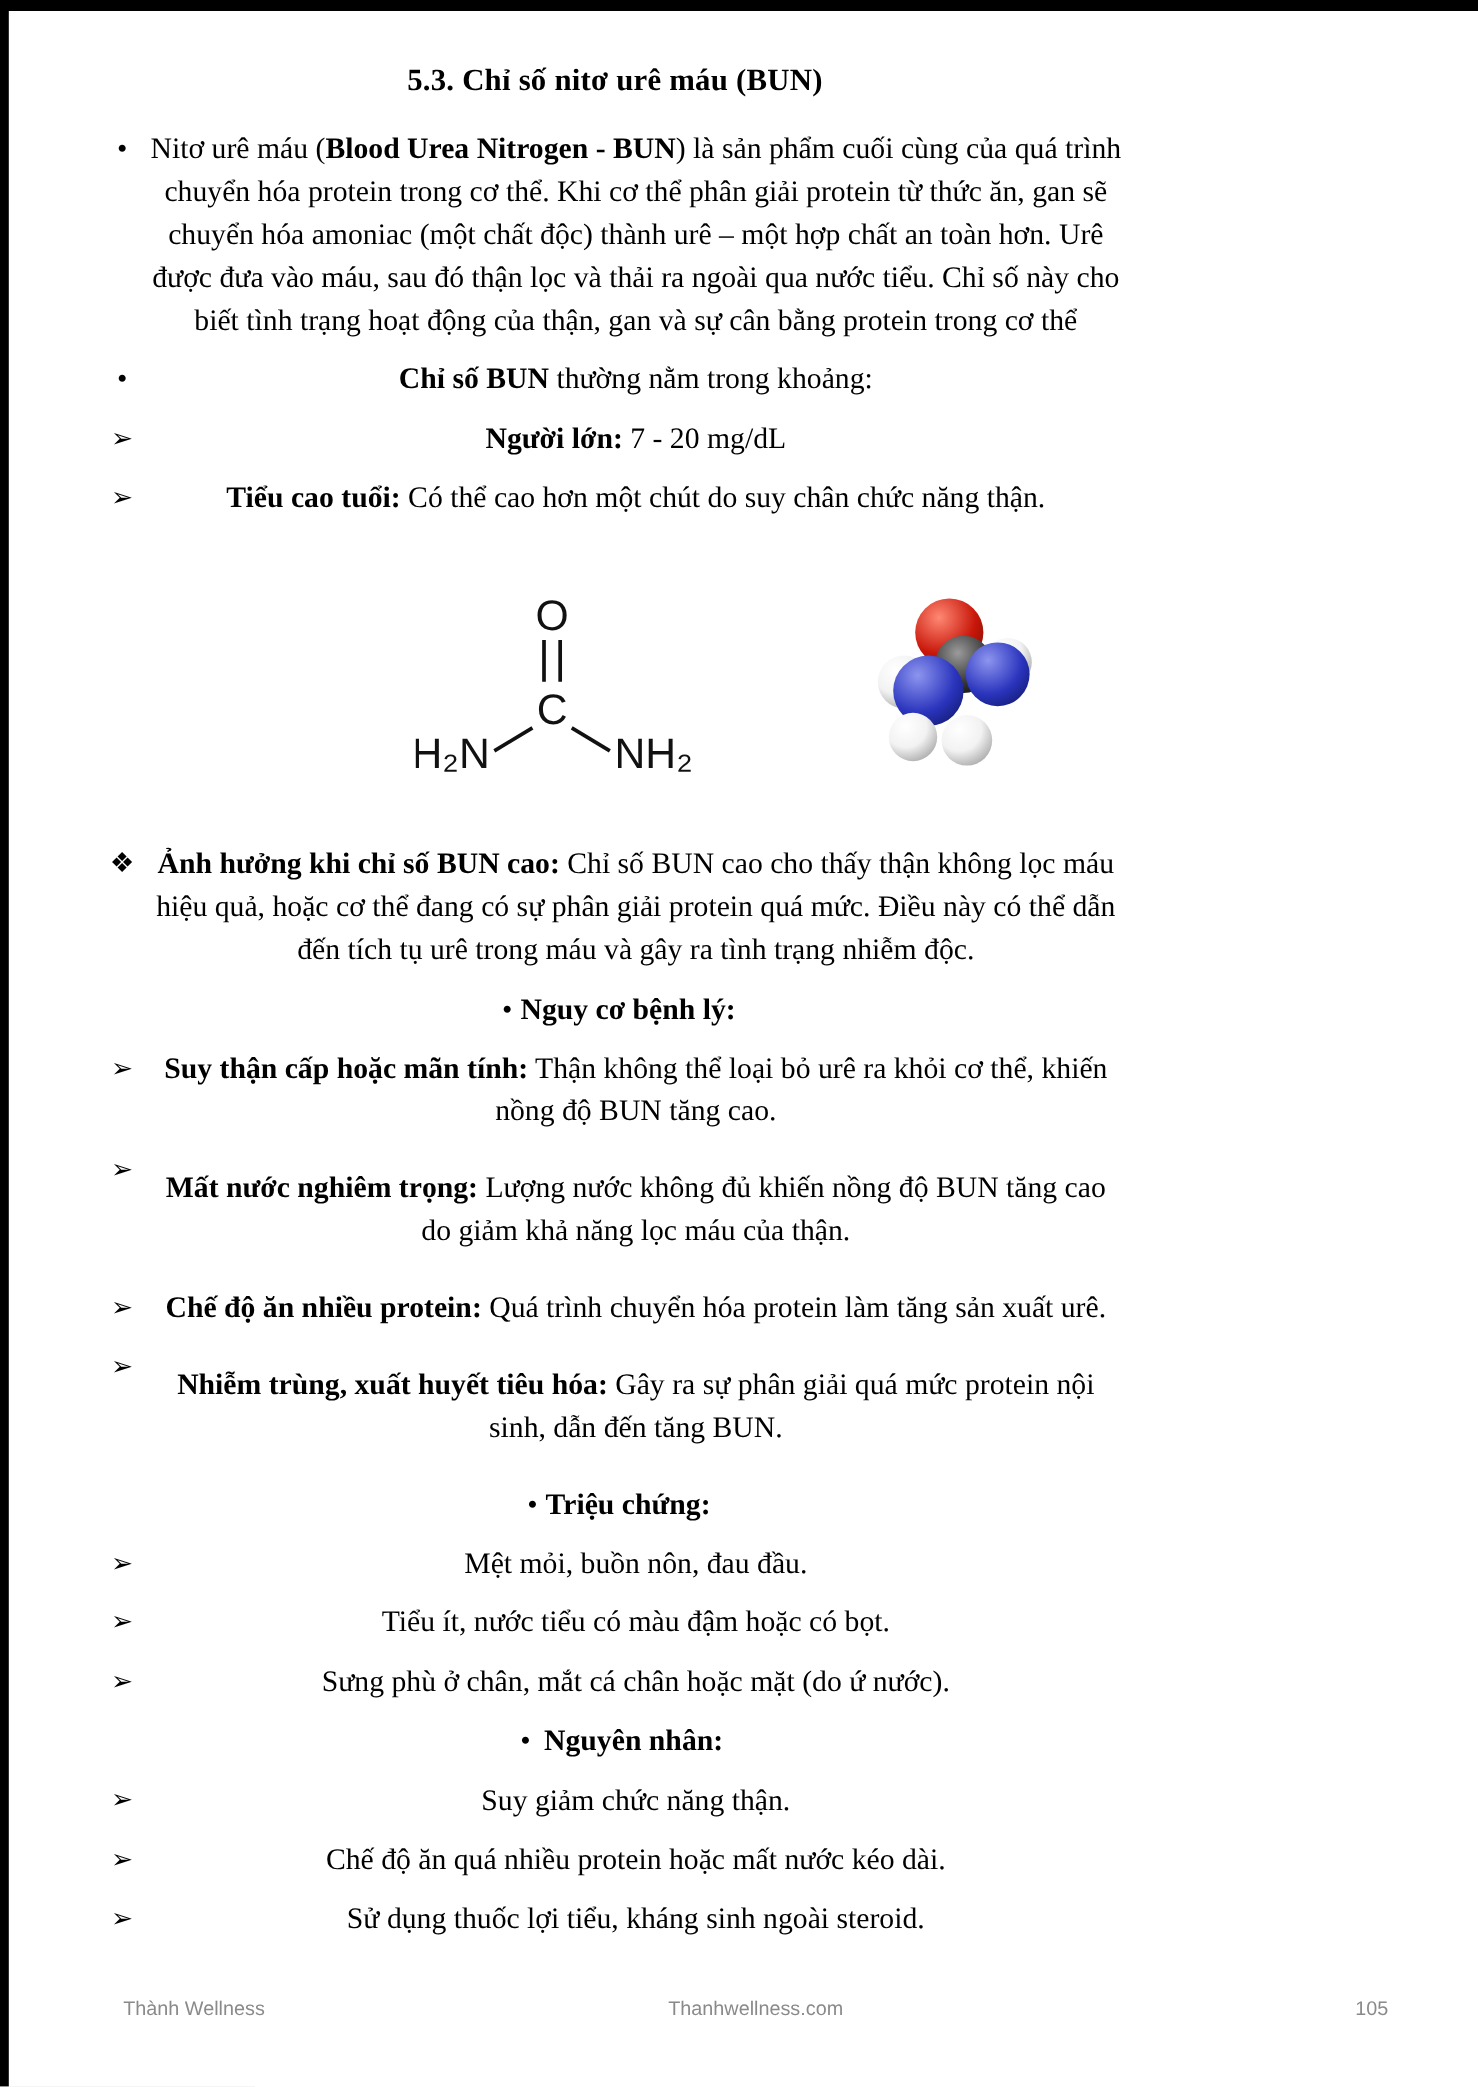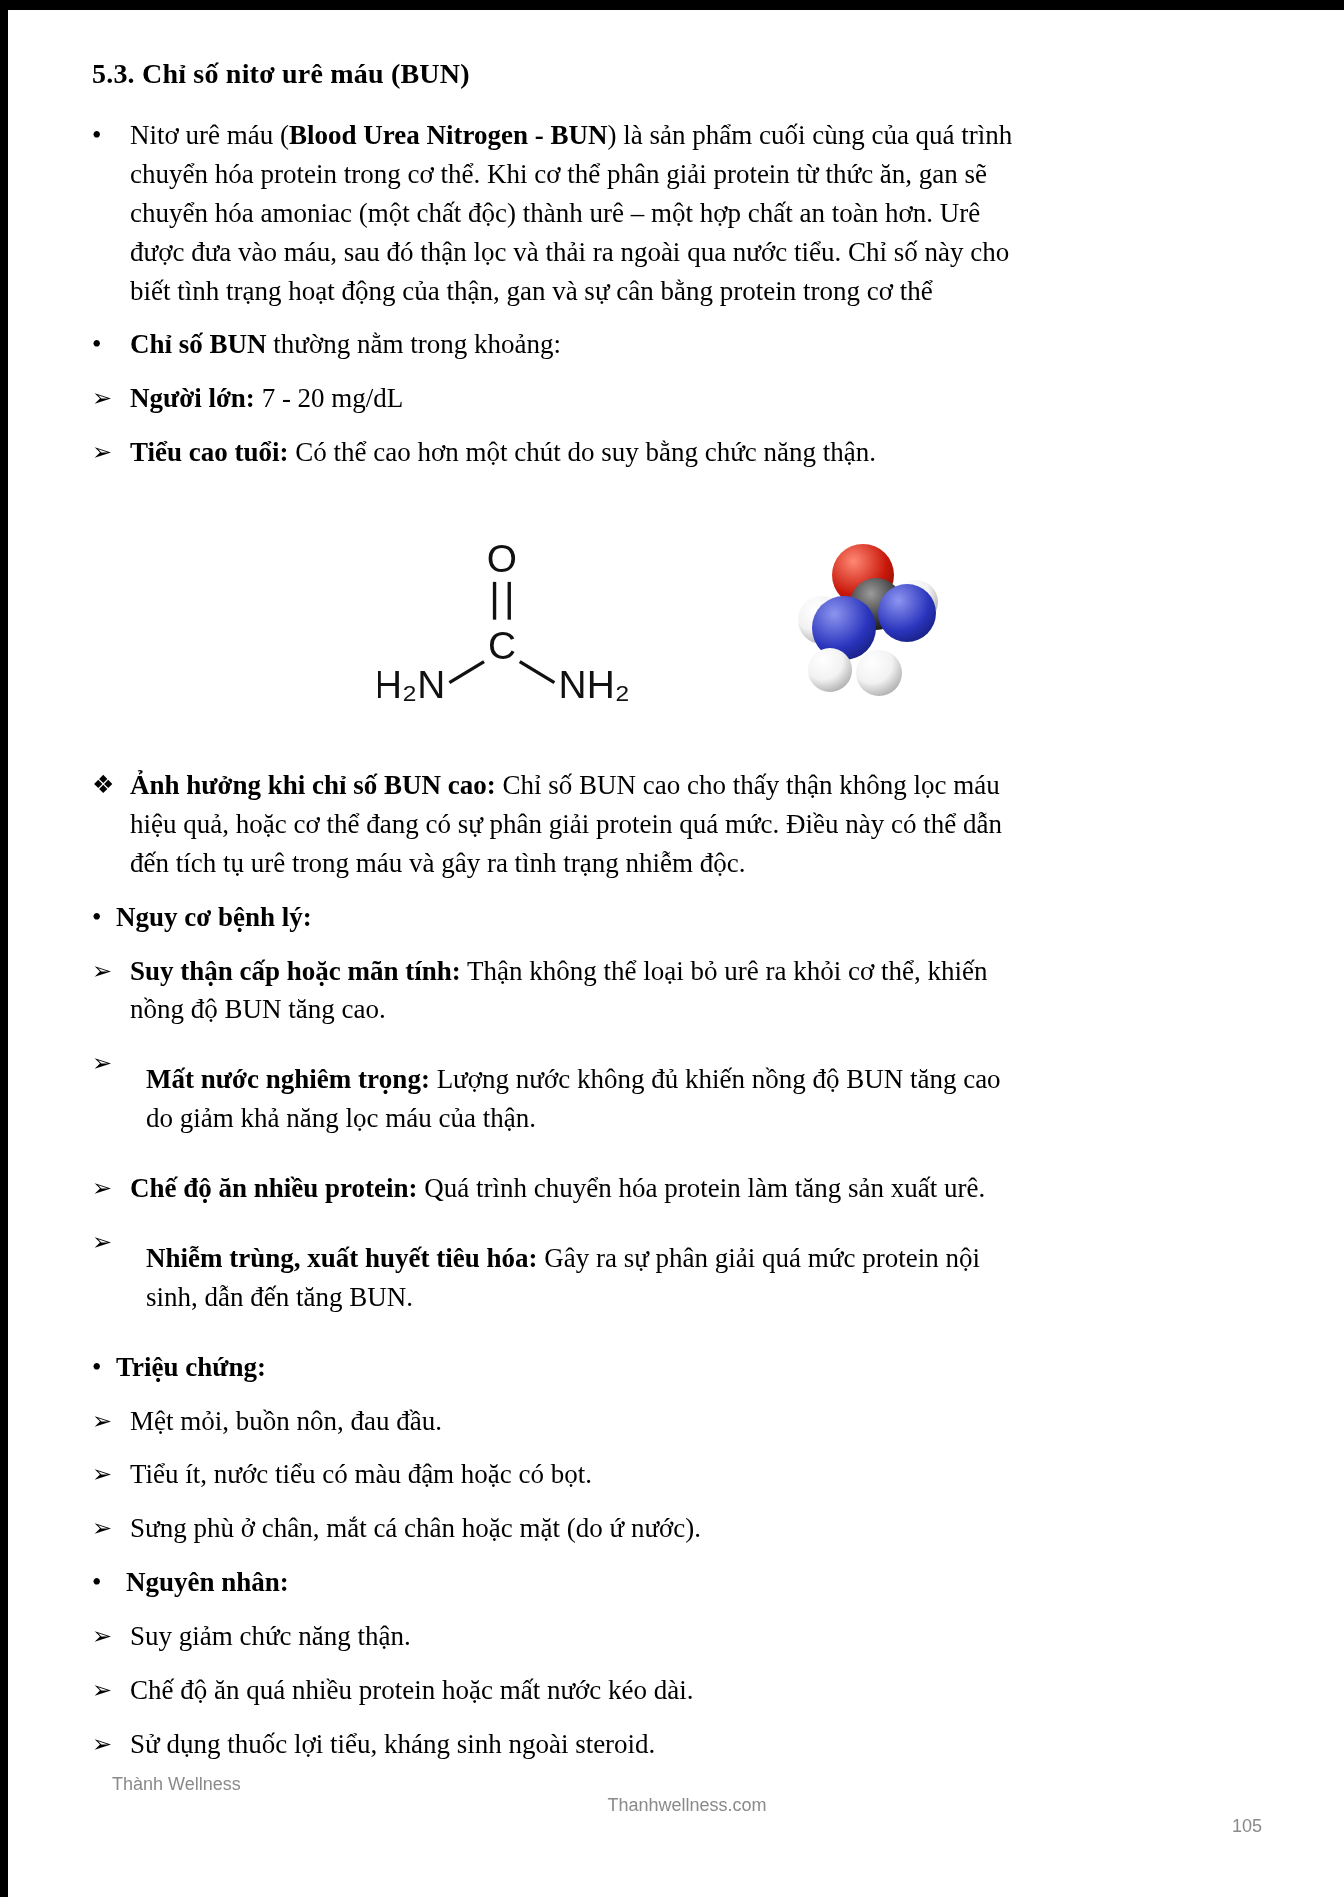--- a/index.html
+++ b/index.html
@@ -4,21 +4,21 @@
 <style>
   html,body { margin:0; padding:0; background:#e9e9e9; }
   .page {
     position:relative; width:1344px; height:1897px; margin:0 auto;
     background:#ffffff; overflow:hidden;
     font-family:"Liberation Serif", serif; color:#000;
   }
   .edge-top  { position:absolute; top:0; left:0; width:100%; height:10px; background:#000; }
   .edge-left { position:absolute; top:0; left:0; width:8px; height:100%; background:#000; }
 
-  .content { padding:58px 318px 0 92px; }
+  .content { padding:58px 318px 0 92px;text-align:center; }
 
   h1.heading {
     font-size:28px; font-weight:bold; margin:0 0 26px 0; letter-spacing:0.2px;
   }
   .body-text { font-size:27px; line-height:1.44; }
 
   .li { display:flex; margin:0 0 15px 0; }
   .li .marker { flex:0 0 38px; }
   .marker.dot     { font-size:27px; }
   .marker.arrow   { font-family:"DejaVu Sans", sans-serif; font-size:24px; line-height:1.6; }
@@ -44,21 +44,21 @@
   .sp { position:absolute; border-radius:50%; }
   .sp.h { background:radial-gradient(circle at 35% 28%, #ffffff 0%, var(--mol-hydrogen) 45%, #8f8f8f 96%); }
   .sp.o { background:radial-gradient(circle at 35% 28%, #ff8873 0%, var(--mol-oxygen) 55%, #6e0c02 96%); }
   .sp.n { background:radial-gradient(circle at 35% 28%, #8d95ef 0%, var(--mol-nitrogen) 55%, #0d1560 96%); }
   .sp.c { background:radial-gradient(circle at 40% 30%, #9b9b9b 0%, var(--mol-carbon) 55%, #050505 96%); }
 
   footer.page-footer {
     position:absolute; left:0; bottom:60px; width:100%;
     box-sizing:border-box; padding:0 82px 0 112px;
     display:flex; 
-    font-family:"Liberation Sans", sans-serif; font-size:18px; color:#8a8a8a;flex-direction:column;
+    font-family:"Liberation Sans", sans-serif; font-size:18px; color:#8a8a8a;
   }
   footer .f-left   { flex:1; text-align:left; }
   footer .f-center { flex:1; text-align:center; }
   footer .f-right  { flex:1; text-align:right; }
 </style>
 </head>
 <body>
 
 <div class="page">
   <div class="edge-top"></div>
@@ -82,21 +82,21 @@
       <span class="marker arrow">➢</span>
       <p class="txt" style="margin:0">
         <b class="lbl">Người lớn:</b>
         <span>7 - 20 mg/dL</span>
       </p>
     </div>
     <div class="li body-text">
       <span class="marker arrow">➢</span>
       <p class="txt" style="margin:0">
         <b class="lbl">Tiểu cao tuổi:</b>
-        <span>Có thể cao hơn một chút do suy bằng chức năng thận.</span>
+        <span>Có thể cao hơn một chút do suy chân chức năng thận.</span>
       </p>
     </div>
 
     <div class="figure-row">
       <svg class="skeletal" viewBox="0 0 240 175" aria-hidden="false">
         <text x="118" y="46" text-anchor="middle">O</text>
         <line x1="111" y1="55" x2="111" y2="91"></line>
         <line x1="125" y1="55" x2="125" y2="91"></line>
         <text x="118" y="128" text-anchor="middle">C</text>
         <line x1="101" y1="131" x2="68" y2="151"></line>

